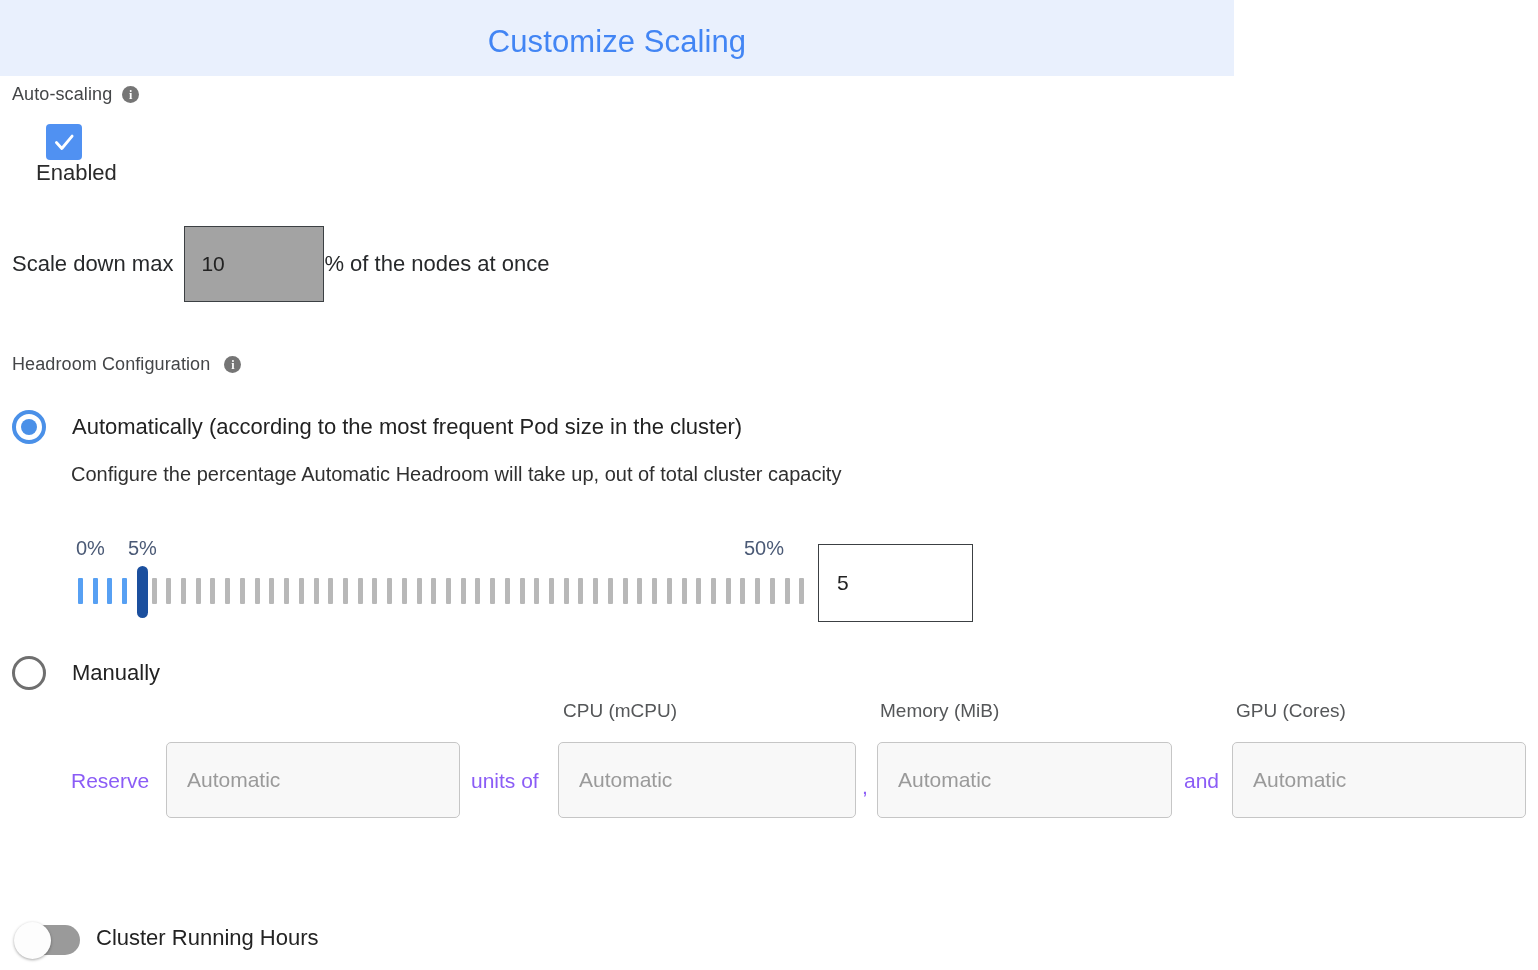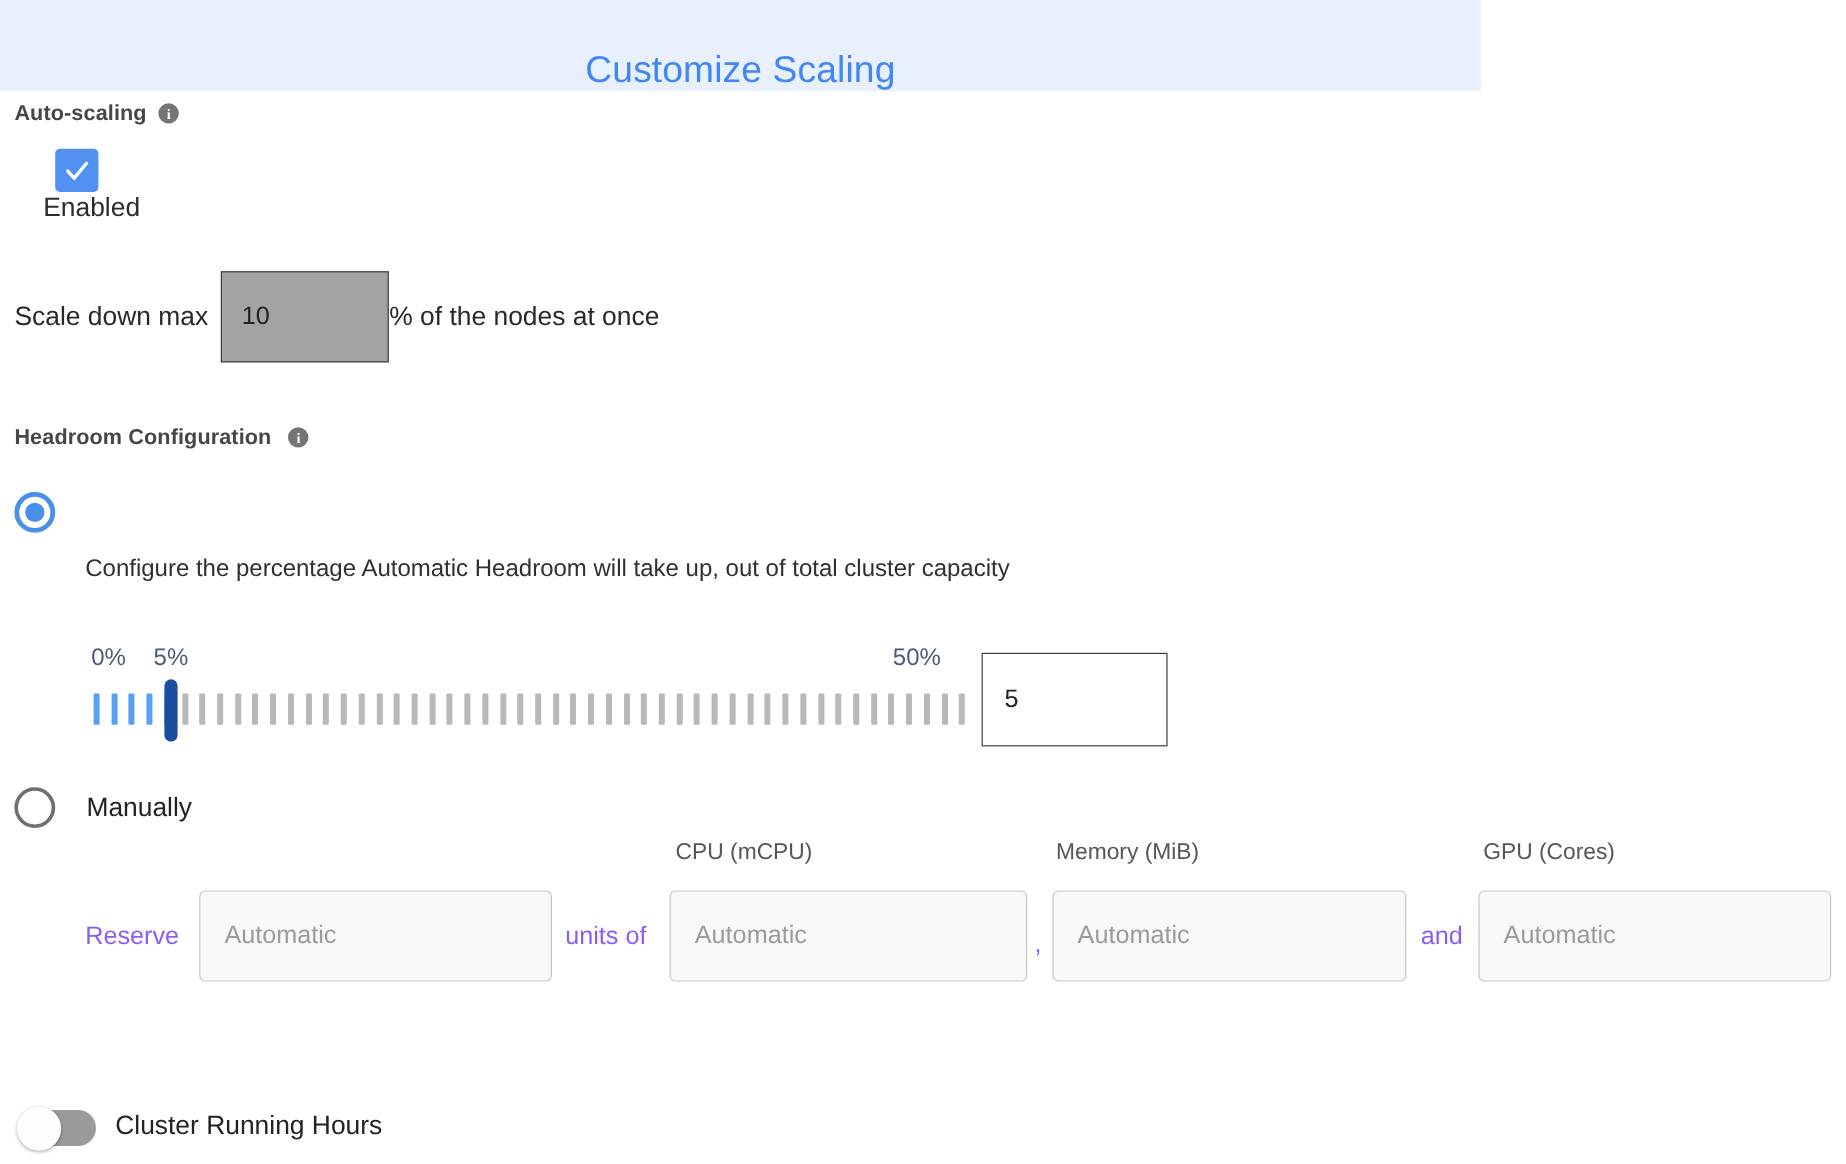--- a/index.html
+++ b/index.html
@@ -9,34 +9,34 @@
     background: #ffffff;
     font-family: "Liberation Sans", sans-serif;
     overflow: hidden;
   }
   .page { position: relative; width: 1538px; height: 970px; background:#fff; }
 
   
   .header {
     position: absolute; left:0; top:0; width:1234px; height:76px;
     background:#e9f0fd;
-    display:flex; align-items:flex-end; justify-content:center;
+    display:flex; align-items:center; justify-content:center;
   }
   .header-title {
     margin-top: 8px;
     font-size: 31px;
     font-weight: 400;
     color:#4285f4;
     letter-spacing: 0.1px;
   }
 
   
   .section-title {
     font-size: 18px;
-    font-weight: 700;
+    font-weight: 400;
     color:#444648;
     letter-spacing:0.1px;
   }
   .info-icon {
     display:inline-flex; align-items:center; justify-content:center;
     width:17px; height:17px; border-radius:50%;
     background:#757575; color:#ffffff;
     font-size:12px; font-weight:700; font-family:"Liberation Serif", serif;
     line-height:1; vertical-align: middle;
   }
@@ -153,20 +153,21 @@
 
   <div class="row" style="left:12px; top:354px;">
     <span class="section-title">Headroom Configuration</span>
     <span class="info-icon" style="margin-left:14px;">i</span>
   </div>
 
   <div class="row" style="left:12px; top:410px;">
     <div class="radio on">
         <div class="dot"></div>
       </div>
+    <span class="radio-label">Automatically (according to the most frequent Pod size in the cluster)</span>
   </div>
   <div class="row" style="left:71px; top:463px;">
     <span class="radio-sub">Configure the percentage Automatic Headroom will take up, out of total cluster capacity</span>
   </div>
 
   <div class="slider-label" style="left:76px; top:537px;">0%</div>
   <div class="slider-label" style="left:128px; top:537px;">5%</div>
   <div class="slider-label" style="left:744px; top:537px;">50%</div>
 
   <div class="slider-wrap" id="slider-track">

